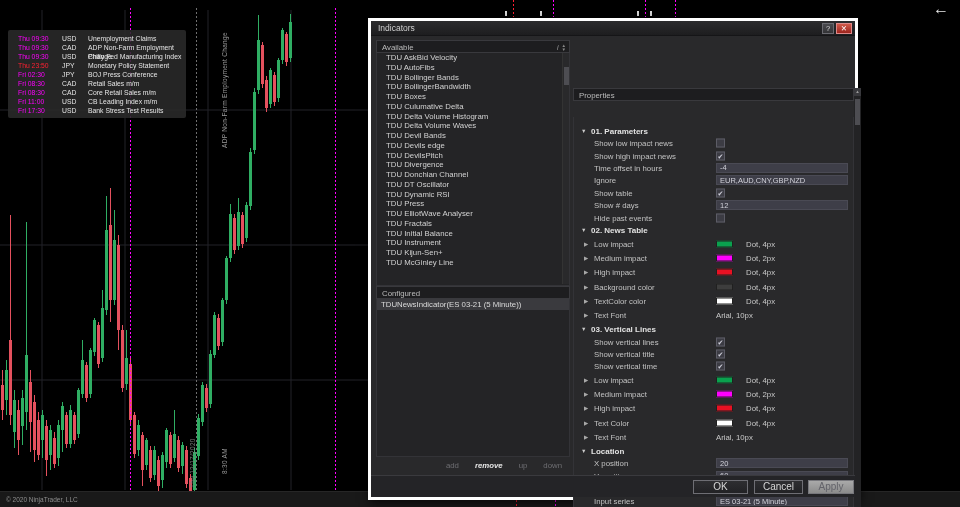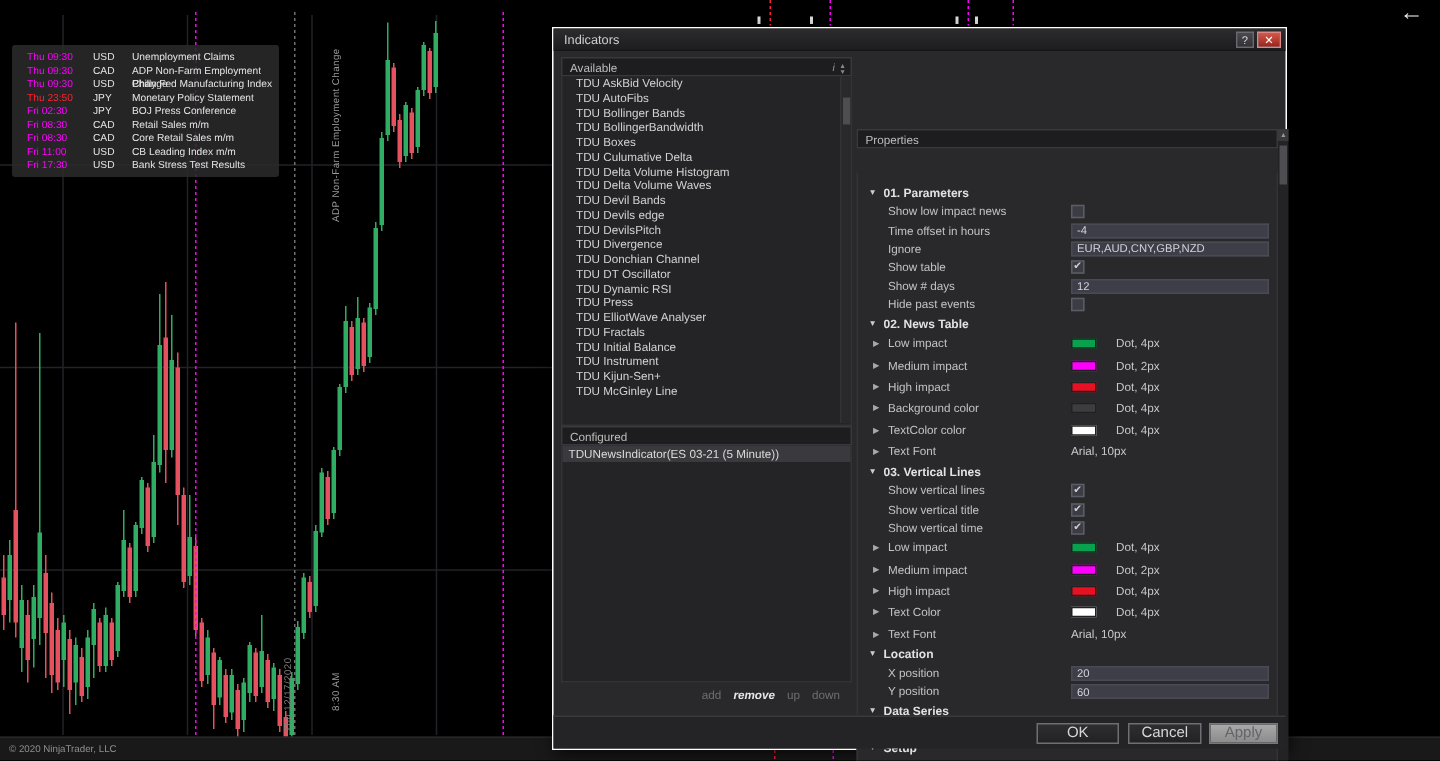--- a/index.html
+++ b/index.html
@@ -27,21 +27,21 @@
   #statusbar { position:absolute; left:0; top:491px; width:960px; height:16px;
     background:#191919; border-top:1px solid #262626; z-index:5; }
   #copyright { position:absolute; left:6px; top:0; line-height:15px; font-size:6.5px; color:#8f8f8f; }
   .bstub { position:absolute; top:500px; height:7px; z-index:6; }
 
   #back-arrow { position:absolute; left:933px; top:0px; z-index:4; color:#e8e8e8;
     font-size:16px; line-height:18px; }
 
   
   #dialog { position:absolute; left:368px; top:18px; width:490px; height:482px; z-index:10;
-    background:#29292b; border:1px solid #ffffff; box-shadow:2px 3px 10px rgba(0,0,0,.7); }
+    background:#29292b; border:3px solid #ffffff; box-shadow:2px 3px 10px rgba(0,0,0,.7); }
   #titlebar { position:absolute; left:0; top:0; right:0; height:15px;
     background:linear-gradient(#2c2c2e,#1d1d1f); border-bottom:1px solid #151517; }
   #dialog-title { position:absolute; left:7px; top:0; line-height:15px; font-size:8.5px; color:#cfcfcf; }
   .tb-btn { position:absolute; top:2px; height:11px; font-size:7.5px; line-height:10px; text-align:center;
     border:1px solid #6a6a70; color:#d8d8d8; background:linear-gradient(#4a4a4e,#333336); cursor:default; }
   #help-btn { right:21px; width:12px; }
   #close-btn { right:3px; width:16px; background:linear-gradient(#d25a4a,#9c241d); border-color:#d88; color:#fff; }
 
   .pane-header { height:13px; line-height:13px; background:#1d1d1f; border:1px solid #39393d;
     font-size:7.8px; color:#bcbcbc; padding-left:5px; position:relative; }
@@ -56,21 +56,21 @@
     white-space:nowrap; }
   #avail-scroll { position:absolute; right:0; top:0; width:7px; height:231px; background:#29292b;
     border-left:1px solid #333; }
   #avail-thumb { position:absolute; left:1px; top:14px; width:5px; height:18px; background:#4d4d52; }
   #conf-header { position:absolute; left:0; top:246px; width:194px; }
   #conf-list { position:absolute; left:0; top:259px; width:194px; height:158px; background:#242426;
     border:1px solid #333337; border-top:none; }
   .conf-item { height:11px; line-height:11px; font-size:7.8px; color:#dadada; padding-left:4px;
     background:#3a3a3e; white-space:nowrap; }
   #list-actions { position:absolute; right:8px; top:421px; font-size:7.8px; color:#6e6e72;
-    display:flex; gap:8px; }
+    display:flex; gap:16px; }
   #list-actions .act-on { color:#e8e8e8; font-style:italic; font-weight:bold; }
 
   #right-pane { position:absolute; left:202px; top:19px; width:281px; height:440px;margin-top:48px; }
   #props-body { position:absolute; left:0; top:29px; width:281px; height:412px; background:#29292b;
     border:1px solid #333337; border-top:none; padding-top:7px; overflow:hidden; }
   #props-scroll { position:absolute; left:281px; top:0px; width:7px; height:440px; background:#232325; }
   .scr-btn { position:absolute; left:0; width:7px; height:8px; background:#39393d; color:#9a9a9a;
     font-size:4.5px; line-height:8px; text-align:center; }
   #props-thumb { position:absolute; left:1px; top:11px; width:5px; height:26px; background:#4d4d52; }
 
@@ -408,20 +408,24 @@
       <div id="props-body">
           <div class="prow sec">
             <span class="sec-arrow">▼</span>
             <span class="sec-title">01. Parameters</span>
           </div>
           <div class="prow ctl">
             <span class="plabel">Show low impact news</span>
             <span class="pcheck"></span>
           </div>
           <div class="prow ctl">
+            <span class="plabel">Show high impact news</span>
+            <span class="pcheck">✔</span>
+          </div>
+          <div class="prow ctl">
             <span class="plabel">Time offset in hours</span>
             <input class="pinput" value="-4" style="">
           </div>
           <div class="prow ctl">
             <span class="plabel">Ignore</span>
             <input class="pinput" value="EUR,AUD,CNY,GBP,NZD" style="">
           </div>
           <div class="prow ctl">
             <span class="plabel">Show table</span>
             <span class="pcheck">✔</span>

